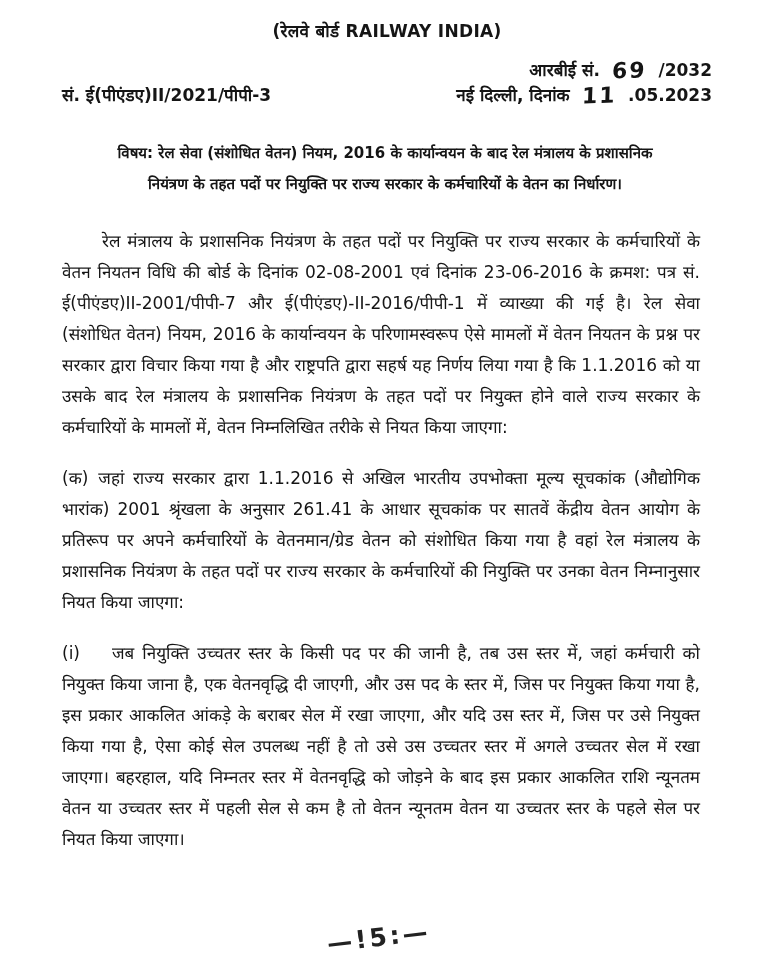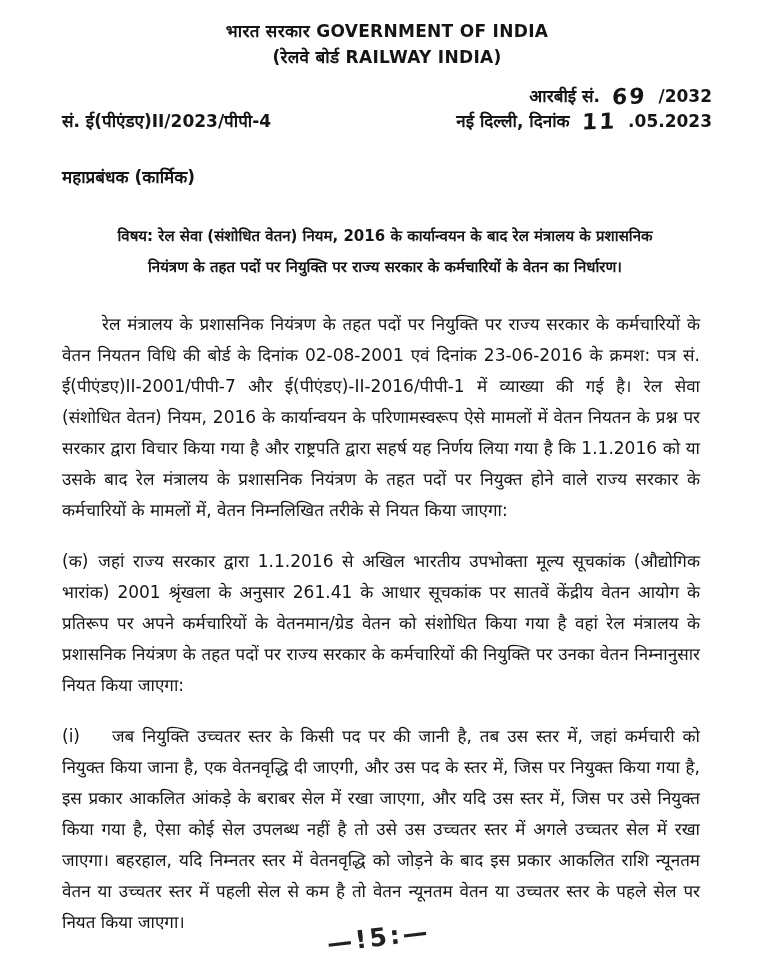--- a/index.html
+++ b/index.html
@@ -87,41 +87,39 @@
     color: #222;
   }
 </style>
 </head>
 <body>
 
 <div class="page">
   <div class="content">
 
     <div class="letterhead">
-      <div>भारत सरकार GOVERNMENT OF INDIA</div>
       <div>(रेलवे बोर्ड RAILWAY INDIA)</div>
     </div>
 
     <div class="rbe-line">
       <span>आरबीई सं.</span>
       <span class="hand">69</span>
       <span>/2032</span>
     </div>
 
     <div class="ref-date-row">
-      <span>सं. ई(पीएंडए)II/2023/पीपी-4</span>
+      <span>सं. ई(पीएंडए)II/2021/पीपी-3</span>
       <span>
         <span>नई दिल्ली, दिनांक</span>
         <span class="hand">11</span>
         <span>.05.2023</span>
       </span>
     </div>
 
     <div class="addressee">
-      <div>महाप्रबंधक (कार्मिक)</div>
     </div>
 
     <div class="subject">
       <span>विषय:</span>
       <span>रेल सेवा (संशोधित वेतन) नियम, 2016 के कार्यान्वयन के बाद रेल मंत्रालय के प्रशासनिक नियंत्रण के तहत पदों पर नियुक्ति पर राज्य सरकार के कर्मचारियों के वेतन का निर्धारण।</span>
     </div>
 
     <p class="para intro">रेल मंत्रालय के प्रशासनिक नियंत्रण के तहत पदों पर नियुक्ति पर राज्य सरकार के कर्मचारियों के वेतन नियतन विधि की बोर्ड के दिनांक 02-08-2001 एवं दिनांक 23-06-2016 के क्रमश: पत्र सं. ई(पीएंडए)II-2001/पीपी-7 और ई(पीएंडए)-II-2016/पीपी-1 में व्याख्या की गई है। रेल सेवा (संशोधित वेतन) नियम, 2016 के कार्यान्वयन के परिणामस्वरूप ऐसे मामलों में वेतन नियतन के प्रश्न पर सरकार द्वारा विचार किया गया है और राष्ट्रपति द्वारा सहर्ष यह निर्णय लिया गया है कि 1.1.2016 को या उसके बाद रेल मंत्रालय के प्रशासनिक नियंत्रण के तहत पदों पर नियुक्त होने वाले राज्य सरकार के कर्मचारियों के मामलों में, वेतन निम्नलिखित तरीके से नियत किया जाएगा:</p>
 
     <p class="para">

